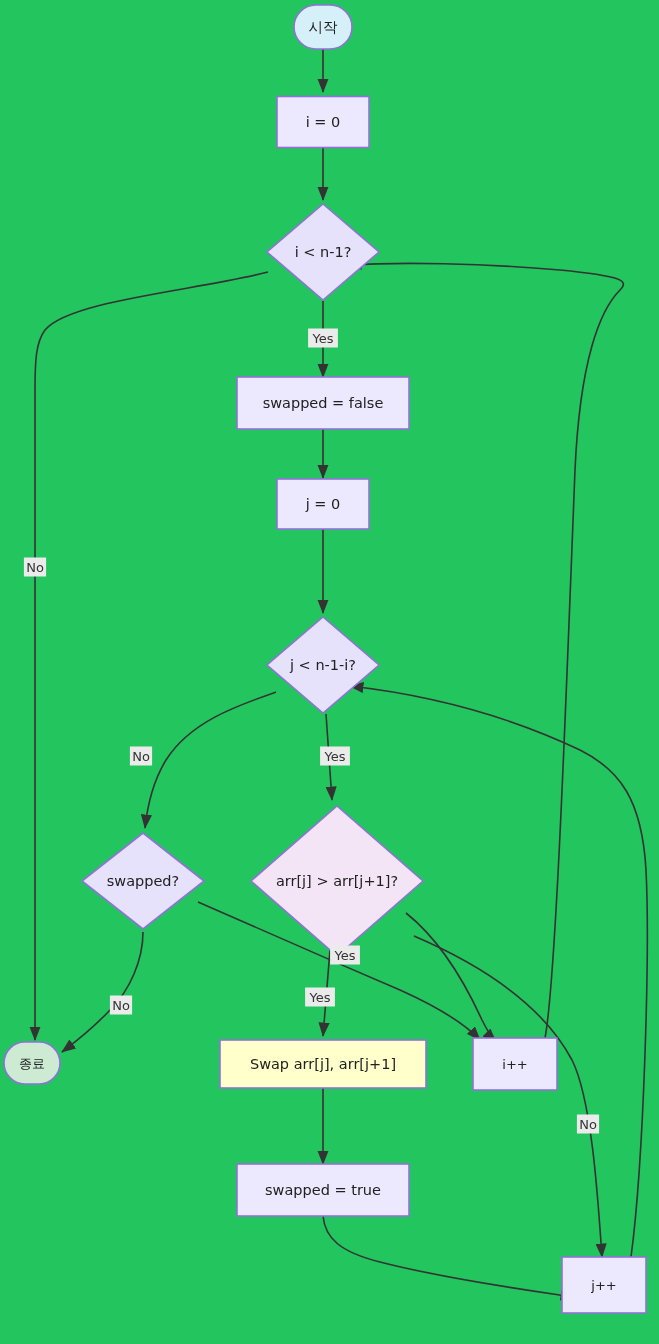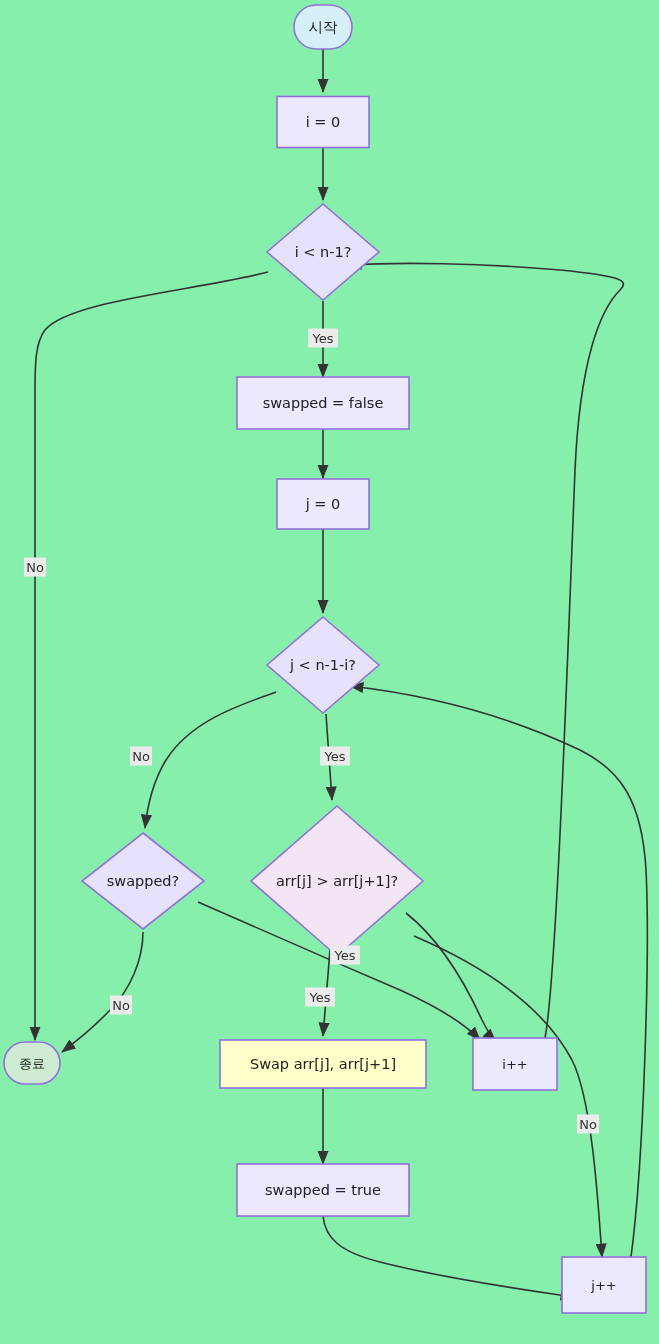--- a/index.html
+++ b/index.html
@@ -4,21 +4,21 @@
 <style>
   html, body {
     margin: 0;
     padding: 0;
     background: #ffffff;
   }
   #canvas {
     position: relative;
     width: 659px;
     height: 1344px;
-    background: #86efac;
+    background: #22c55e;
     font-family: "DejaVu Sans", sans-serif;
     overflow: hidden;
   }
   svg#flow {
     position: absolute;
     top: 0;
     left: 0;
     width: 659px;
     height: 1344px;
   }

